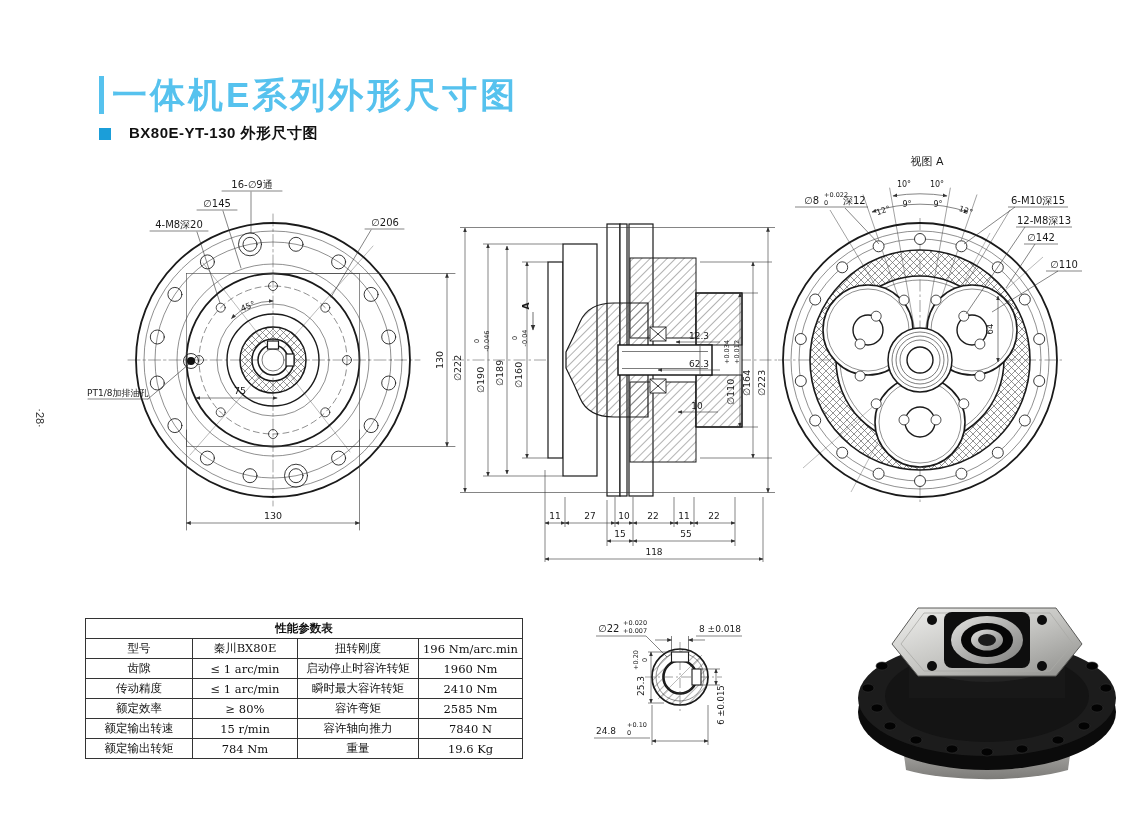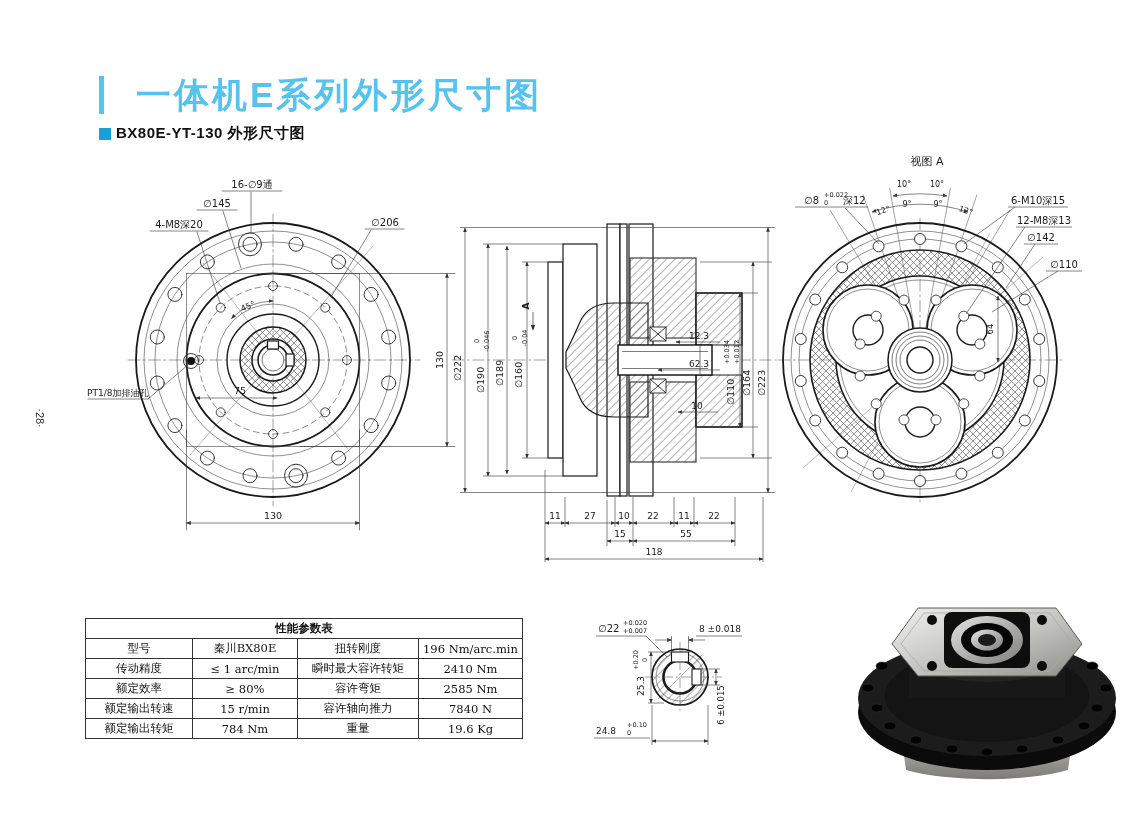--- a/index.html
+++ b/index.html
@@ -1,39 +1,39 @@
 <!DOCTYPE html>
 <html><head>
 <meta charset="utf-8">
 <style>
   html,body{margin:0;padding:0;background:#fff;}
   .page{position:relative;width:1146px;height:839px;background:#fff;overflow:hidden;
         font-family:"Liberation Sans","DejaVu Sans",sans-serif;}
   .accent-bar{position:absolute;left:99px;top:76px;width:5px;height:38px;}
   .page-title{position:absolute;left:112px;top:72px;font-size:35px;font-weight:bold;
               letter-spacing:3px;font-family:"Liberation Sans","DejaVu Sans",sans-serif;}
-  .subtitle-row{position:absolute;left:99px;top:124px;display:flex;align-items:center;gap:5px;}
+  .subtitle-row{position:absolute;left:99px;top:124px;display:flex;align-items:center;gap:18px;}
   .subtitle-sq{width:12px;height:12px;}
   .page-subtitle{font-size:15px;font-weight:bold;color:#111;letter-spacing:.5px;}
   .page-number{position:absolute;left:30px;top:412px;font-size:11px;color:#333;
                transform:rotate(90deg);transform-origin:center;}
   .draw-layer{position:absolute;left:0;top:0;width:1146px;height:839px;}
   svg text{font-family:"DejaVu Sans","Liberation Sans",sans-serif;fill:#1a1a1a;}
   .spec-table{position:absolute;left:85px;top:618px;border-collapse:collapse;
               font-family:"DejaVu Serif","Liberation Serif",serif;font-size:11.5px;color:#111;border-radius:17px;}
   .spec-table td{border:1px solid #333;text-align:center;padding:1px 3px;height:17px;}
   .photo-wrap{position:absolute;left:826px;top:560px;width:320px;height:258px;}
 </style>
 </head>
 <body>
 
 <div class="page">
 
   <div class="accent-bar" style="background: rgb(86, 194, 238);"></div>
-  <div class="page-title" style="color: rgb(86, 194, 238); margin-left: 24px;">一体机E系列外形尺寸图</div>
+  <div class="page-title" style="color: rgb(86, 194, 238);">一体机E系列外形尺寸图</div>
   <div class="subtitle-row">
     <div class="subtitle-sq" style="background: rgb(27, 158, 217);"></div>
     <div class="page-subtitle">BX80E-YT-130 外形尺寸图</div>
   </div>
   <div class="page-number">·28·</div>
 
   <svg class="draw-layer" viewBox="0 0 1146 839">
     <defs>
       <pattern id="h1" width="6" height="6" patternUnits="userSpaceOnUse" patternTransform="rotate(45)">
         <line x1="0" y1="0" x2="0" y2="6" stroke="#555" stroke-width="0.9"></line>
@@ -397,20 +397,26 @@
       </colgroup>
     <tbody>
         <tr>
           <td colspan="4" style="font-weight:bold">性能参数表</td>
         </tr>
     <tr>
       <td>型号</td>
           <td>秦川BX80E</td>
       <td>扭转刚度</td>
           <td>196 Nm/arc.min</td>
+        </tr>
+    <tr>
+      <td>齿隙</td>
+          <td>≤ 1 arc/min</td>
+      <td>启动停止时容许转矩</td>
+          <td>1960 Nm</td>
         </tr>
     <tr>
       <td>传动精度</td>
           <td>≤ 1 arc/min</td>
       <td>瞬时最大容许转矩</td>
           <td>2410 Nm</td>
         </tr>
     <tr>
       <td>额定效率</td>
           <td>≥ 80%</td>

